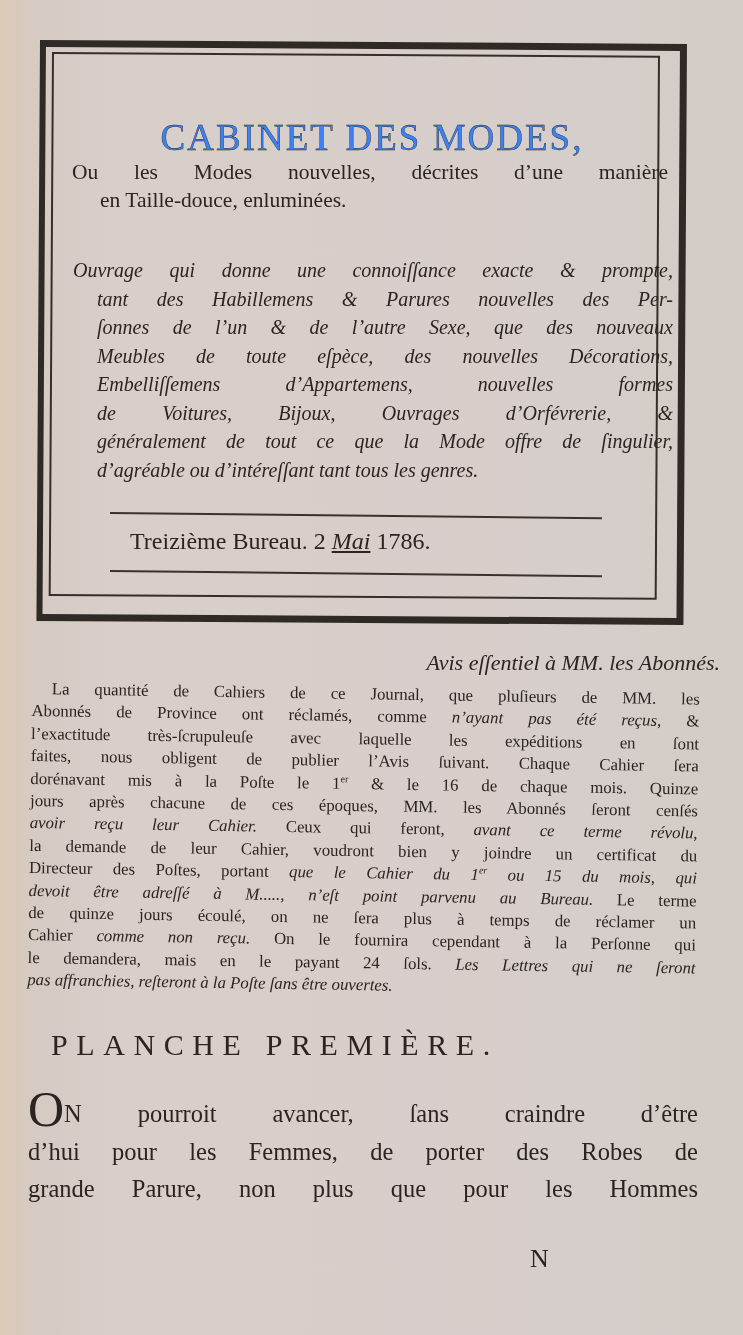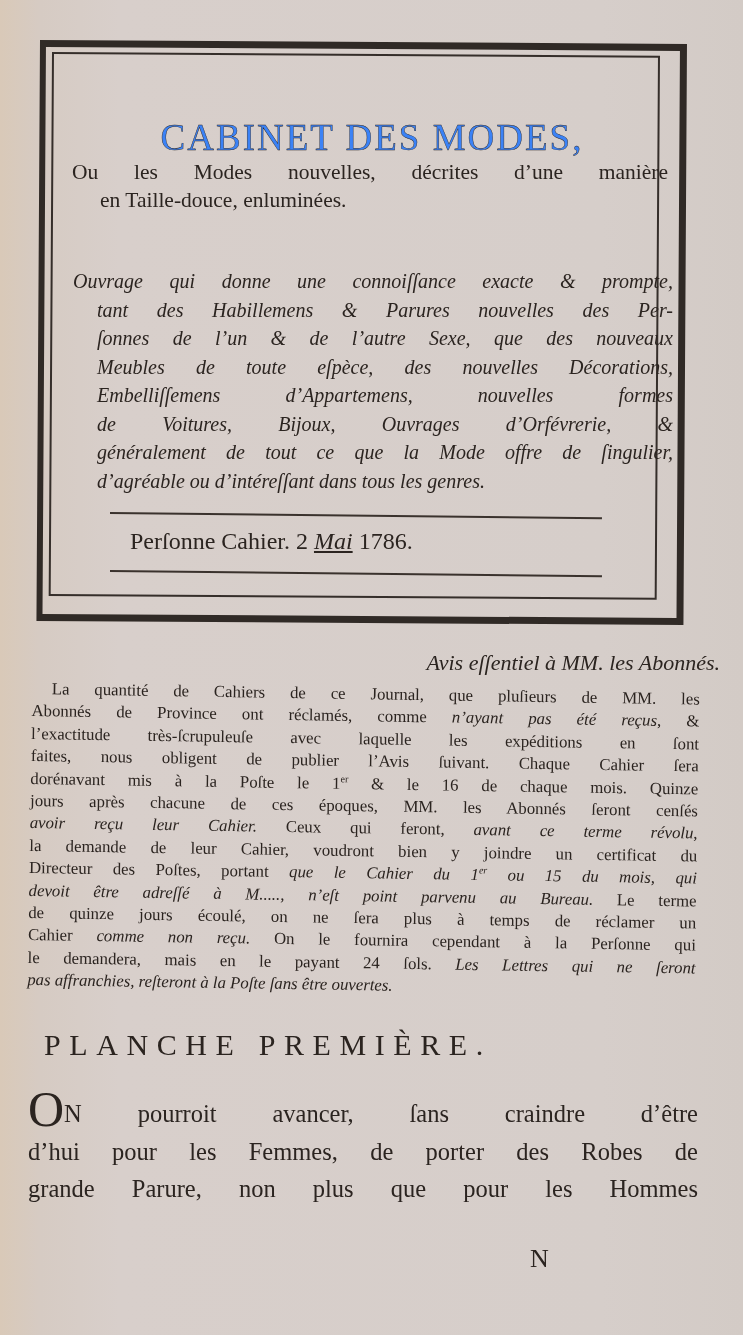--- a/index.html
+++ b/index.html
@@ -37,21 +37,21 @@
   .subtitle {
     position: absolute; left: 72px; top: 158px; width: 596px;
     font-size: 21.5px; line-height: 28px; text-align: justify;
   }
   .subtitle .line { display: block; text-align: justify; text-align-last: justify; white-space: nowrap; }
   .subtitle .line.last { text-align-last: left; }
   .subtitle .indent { padding-left: 28px; }
 
   .description {
     position: absolute; left: 73px; top: 256px; width: 600px;
-    font-style: italic; font-size: 20px; line-height: 28.5px; margin-top: 11px;
+    font-style: italic; font-size: 20px; line-height: 28.5px;
   }
   .description .line { display: block; padding-left: 24px; text-align: justify; text-align-last: justify; white-space: nowrap; }
   .description .line.first { padding-left: 0; }
   .description .line.last { text-align-last: left; }
 
   .rule { position: absolute; height: 2px; background: #3a322d; }
   .rule-1 { left: 110px; top: 512px; width: 492px; transform: rotate(0.6deg); transform-origin: left; }
   .rule-2 { left: 110px; top: 570px; width: 492px; transform: rotate(0.6deg); transform-origin: left; }
 
   .issue-line {
@@ -70,21 +70,21 @@
     font-size: 16.8px; line-height: 22.4px; transform: rotate(0.9deg); transform-origin: left top;
   }
   .notice-body .line { display: block; text-align: justify; text-align-last: justify; white-space: nowrap; }
   .notice-body .line.first { padding-left: 20px; }
   .notice-body .line.last { text-align-last: left; }
   .notice-body i { font-style: italic; }
   sup { font-size: 10px; vertical-align: super; line-height: 0; }
 
   
   .plate-heading {
-    position: absolute; left: 44px; top: 1028px; width: 680px;
+    position: absolute; left: 51px; top: 1028px; width: 680px;
     font-size: 30px; letter-spacing: 8.6px; white-space: nowrap;
   }
   .body-text {
     position: absolute; left: 28px; top: 1094px; width: 670px;
     font-size: 24.5px; line-height: 37.5px;
   }
   .body-text .line { display: block; text-align: justify; text-align-last: justify; white-space: nowrap; }
   .drop-cap { font-size: 50px; line-height: 30px; vertical-align: -4px; }
   .catchword {
     position: absolute; left: 530px; top: 1244px; font-size: 26px;
@@ -106,26 +106,26 @@
   </div>
 
   <div class="description">
     <span class="line first">Ouvrage qui donne une connoiſſance exacte &amp; prompte,</span>
     <span class="line">tant des Habillemens &amp; Parures nouvelles des Per-</span>
     <span class="line">ſonnes de l’un &amp; de l’autre Sexe, que des nouveaux</span>
     <span class="line">Meubles de toute eſpèce, des nouvelles Décorations,</span>
     <span class="line">Embelliſſemens d’Appartemens, nouvelles formes</span>
     <span class="line">de Voitures, Bijoux, Ouvrages d’Orfévrerie, &amp;</span>
     <span class="line">généralement de tout ce que la Mode offre de ſingulier,</span>
-    <span class="line last">d’agréable ou d’intéreſſant dans tous les genres.</span>
+    <span class="line last">d’agréable ou d’intéreſſant tant tous les genres.</span>
   </div>
 
   <div class="rule rule-1"></div>
   <div class="issue-line">
-    <span>Perſonne Cahier.</span>
+    <span>Treizième Bureau.</span>
     <span>2</span>
     <span class="month">Mai</span>
     <span>1786.</span>
   </div>
   <div class="rule rule-2"></div>
 
   <div class="notice-title">Avis eſſentiel à MM. les Abonnés.</div>
   <div class="notice-body" id="notice-body">
       <span class="line first"><span>La quantité de Cahiers de ce Journal, que pluſieurs de MM. les</span></span>
       <span class="line"><span>Abonnés de Province ont réclamés, comme </span><i>n’ayant pas été reçus</i><span>, &amp;</span></span>

